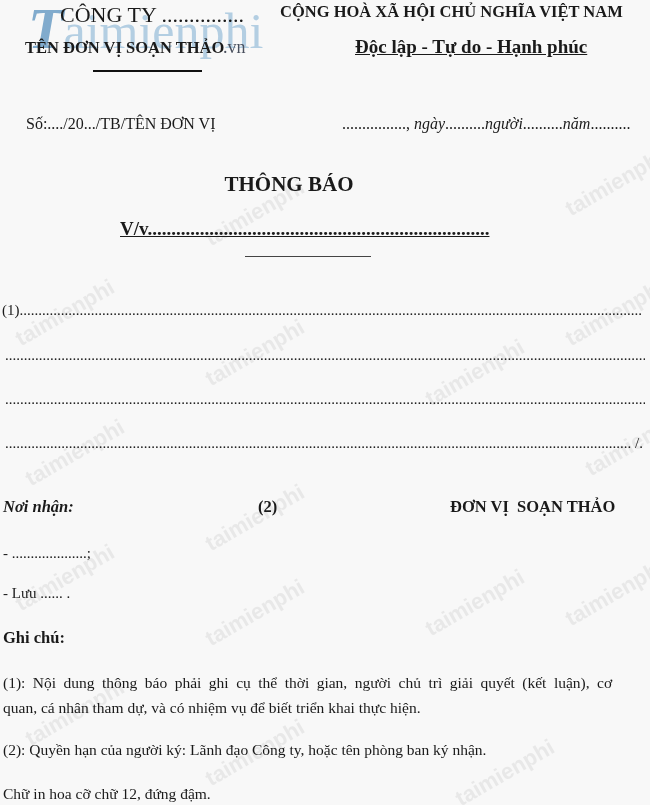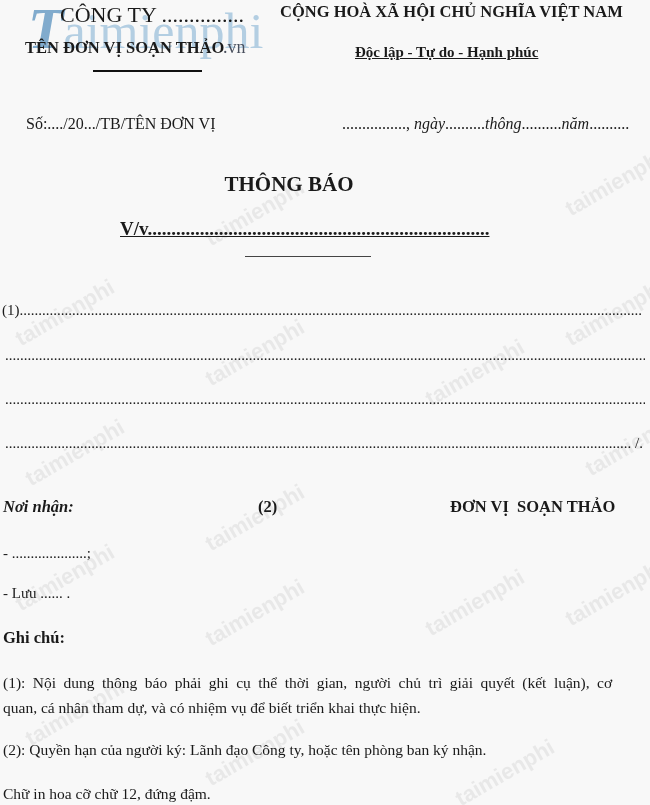--- a/index.html
+++ b/index.html
@@ -51,21 +51,21 @@
       z-index: 0;
       pointer-events: none;
     }
     .content { position: relative; z-index: 1; }
 
     .hdr-left-1 { left: 60px; top: 2px; font-size: 22px; }
     .hdr-left-2 { left: 25px; top: 38px; font-size: 16.5px; font-weight: bold; }
     .hdr-left-line { position: absolute; left: 93px; top: 70px; width: 109px; height: 2px; background: #111; }
 
     .hdr-right-1 { left: 280px; top: 2px; font-size: 16.5px; font-weight: bold; }
-    .hdr-right-2 { left: 355px; top: 44px; font-size: 15px; font-weight: bold; text-decoration: underline; }
+    .hdr-right-2 { left: 355px; top: 36px; font-size: 19px; font-weight: bold; text-decoration: underline; }
 
     .so-line { left: 26px; top: 115px; font-size: 16px; }
     .date-line { left: 342px; top: 115px; font-size: 16px; }
     .date-line i { font-style: italic; margin-top: 46px; }
 
     .title { left: 0; width: 578px; text-align: center; top: 172px; font-size: 21px; font-weight: bold; }
     .vv { left: 120px; top: 218px; font-size: 19px; font-weight: bold; text-decoration: underline; }
     .title-line { position: absolute; left: 245px; top: 256px; width: 126px; height: 1px; background: #444; }
 
     .dots-line { font-size: 15px; left: 5px; letter-spacing: 0px; overflow: hidden; width: 640px; }
@@ -117,21 +117,21 @@
 
   <div class="abs hdr-left-1">CÔNG TY ...............</div>
   <div class="abs hdr-left-2">TÊN ĐƠN VỊ SOẠN THẢO</div>
   <div class="hdr-left-line"></div>
 
   <div class="abs hdr-right-1">CỘNG HOÀ XÃ HỘI CHỦ NGHĨA VIỆT NAM</div>
   <div class="abs hdr-right-2">Độc lập - Tự do - Hạnh phúc</div>
 
   <div class="abs so-line">Số:..../20.../TB/TÊN ĐƠN VỊ</div>
   <div class="abs date-line">
-    <span>................, </span><i>ngày</i><span>..........</span><i>thông</i><span>..........</span><i>năm</i><span>..........</span>
+    <span>................, </span><i>ngày</i><span>..........</span><i>người</i><span>..........</span><i>năm</i><span>..........</span>
   </div>
 
   <div class="abs title">THÔNG BÁO</div>
   <div class="abs vv">V/v........................................................................</div>
   <div class="title-line"></div>
 
   <div class="abs dots-line d1">(1)................................................................................................................................................................................................................................</div>
   <div class="abs dots-line d2">.....................................................................................................................................................................................................................................</div>
   <div class="abs dots-line d3">.....................................................................................................................................................................................................................................</div>
   <div class="abs dots-line d4">....................................................................................................................................................................... /.</div>

